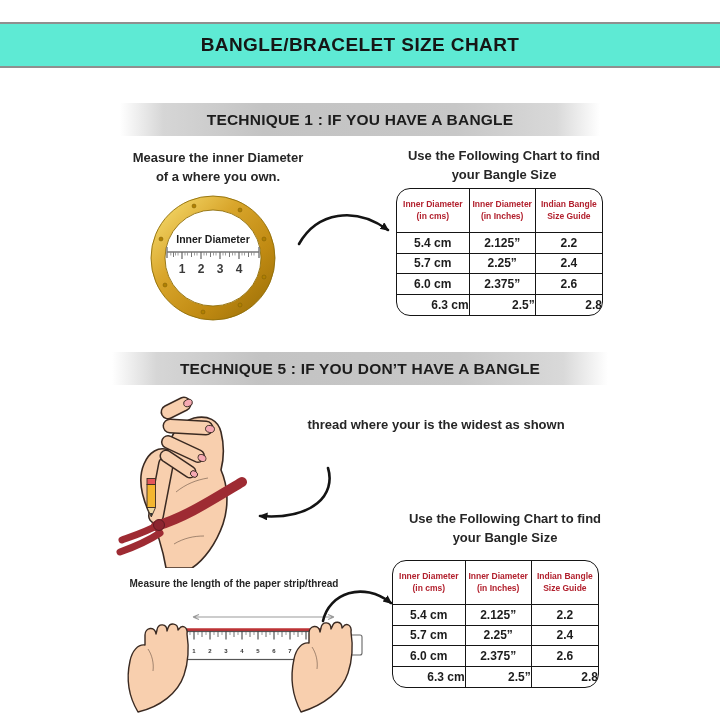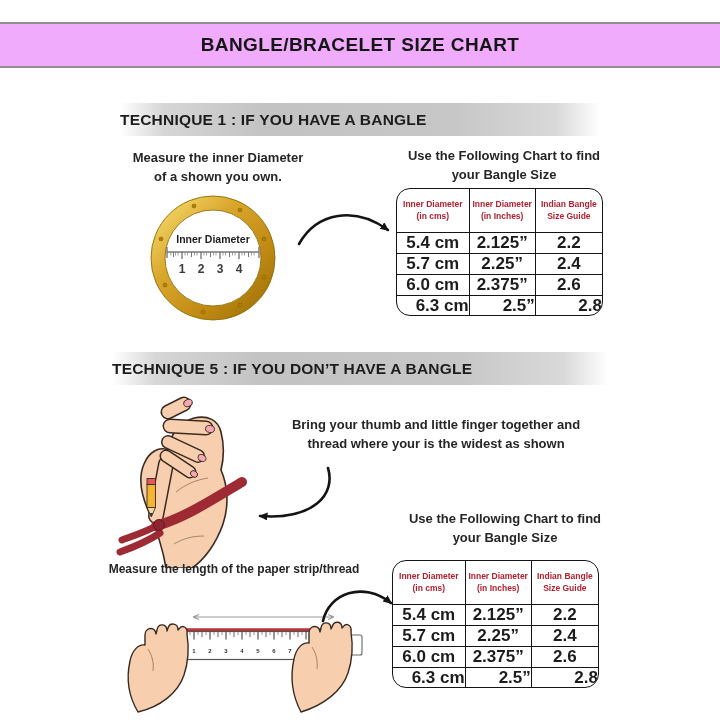--- a/index.html
+++ b/index.html
@@ -4,59 +4,59 @@
 <style>
   html,body { margin:0; padding:0; background:#ffffff; }
   #canvas {
     position:relative; width:720px; height:720px; background:#ffffff;
     font-family:"Liberation Sans", sans-serif; overflow:hidden;
   }
   .abs { position:absolute; }
 
   
   .banner {
-    top:22px; left:0; width:720px; height:46px; background:#f0abfc;
+    top:22px; left:0; width:720px; height:46px; background:#5eead4;
     border-top:2px solid #8f8f8f; border-bottom:2px solid #8f8f8f;
     display:flex; align-items:center; justify-content:center; box-sizing:border-box;
   }
   .banner-title { font-size:19px; font-weight:700; letter-spacing:.4px; color:#161616; }
 
   
   .tech-band {
-    height:33px; display:flex; align-items:center; 
+    height:33px; display:flex; align-items:center; justify-content:center;
     font-size:15.5px; font-weight:700; color:#1c1c1c; letter-spacing:.2px;
     background:linear-gradient(90deg, rgba(255,255,255,0) 0%, #d6d6d6 9%, #c3c3c3 30%,
                #c7c7c7 70%, #d9d9d9 91%, rgba(255,255,255,0) 100%);
   }
   #tech1-band { top:103px; left:120px; width:480px; }
   #tech2-band { top:352px; left:112px; width:496px; }
 
   .instr { text-align:center; font-weight:700; color:#262626; font-size:13px; line-height:1.45; }
   #t1-left-instr  { top:149px; left:58px;  width:320px; }
   #t1-right-instr { top:147px; left:372px; width:264px; }
   #t2-instr       { top:416px; left:262px; width:348px; }
   #t2-right-instr { top:510px; left:373px; width:264px; }
-  #t2-measure-note{ top:561px; left:88px;  width:292px; font-size:12px; line-height:1.4; }
+  #t2-measure-note{ top:577px; left:88px;  width:292px; font-size:10px; line-height:1.4; }
 
   
   .size-table {
     width:207px; height:128px; background:#ffffff;
     border:1.6px solid #151515; border-radius:14px; overflow:hidden; box-sizing:border-box;
     display:grid; grid-template-columns:35.4% 32.3% 32.3%; grid-template-rows:44px repeat(4,1fr);
   }
   #table1 { top:188px; left:396px; }
   #table2 { top:560px; left:392px; }
   .size-table > div {
     border-right:1.2px solid #151515; border-bottom:1.2px solid #151515;
     display:flex; flex-direction:column; align-items:center; justify-content:center;
   }
   .size-table > div:nth-child(3n) { border-right:none; }
   .size-table > div:nth-child(n+13) { border-bottom:none;align-items:flex-end; }
   .th { color:#b2212e; font-weight:700; font-size:8.5px; line-height:1.35; text-align:center; }
-  .td { font-size:17px; font-weight:700; color:#1c1c1c; }
+  .td { font-size:12px; font-weight:700; color:#1c1c1c; }
 
   
   #bangle-illu { top:192px; left:150px; width:132px; height:136px; }
   #arrow1      { top:204px; left:295px; width:100px; height:44px; }
   #hand-illu   { top:392px; left:116px; width:134px; height:176px; }
   #arrow2      { top:464px; left:248px; width:92px;  height:68px; }
   #ruler-illu  { top:597px; left:96px;  width:302px; height:118px; }
   #arrow3      { top:579px; left:317px; width:80px;  height:44px; }
   svg { display:block; }
 </style>
@@ -76,21 +76,21 @@
   <div class="abs banner">
     <div class="banner-title">BANGLE/BRACELET SIZE CHART</div>
   </div>
 
   <div class="abs tech-band" id="tech1-band">
     <span>TECHNIQUE 1 : IF YOU HAVE A BANGLE</span>
   </div>
 
   <div class="abs instr" id="t1-left-instr">
     <div>Measure the inner Diameter</div>
-    <div>of a shown you own.</div>
+    <div>of a where you own.</div>
   </div>
 
   <div class="abs instr" id="t1-right-instr">
     <div>Use the Following Chart to find</div>
     <div>your Bangle Size</div>
   </div>
 
   <div class="abs" id="bangle-illu">
     <svg viewBox="0 0 132 136" width="132" height="136">
       <defs>
@@ -227,21 +227,20 @@
         <rect x="31" y="86.5" width="8.5" height="6" fill="#e4575a"></rect>
         <rect x="31" y="92.5" width="8.5" height="23" fill="#f4b630"></rect>
         <polygon points="31,115.5 39.5,115.5 35.3,125" fill="#efd9a7"></polygon>
         <polygon points="33.8,121 36.8,121 35.3,125" fill="#333333" stroke="none"></polygon>
       </g>
       <circle cx="43" cy="133" r="5.5" fill="#8c2530" stroke="#5f1a22" stroke-width="1"></circle>
     </svg>
   </div>
 
   <div class="abs instr" id="t2-instr">
-    <div>Bring your thumb and little finger together and</div>
     <div>thread where your is the widest as shown</div>
   </div>
 
   <div class="abs" id="arrow2">
     <svg viewBox="0 0 92 68" width="92" height="68">
       <path d="M80,4 C88,30 66,56 12,52" fill="none" stroke="#141414" stroke-width="2.6" stroke-linecap="round" marker-end="url(#ah)"></path>
     </svg>
   </div>
 
   <div class="abs instr" id="t2-right-instr">

